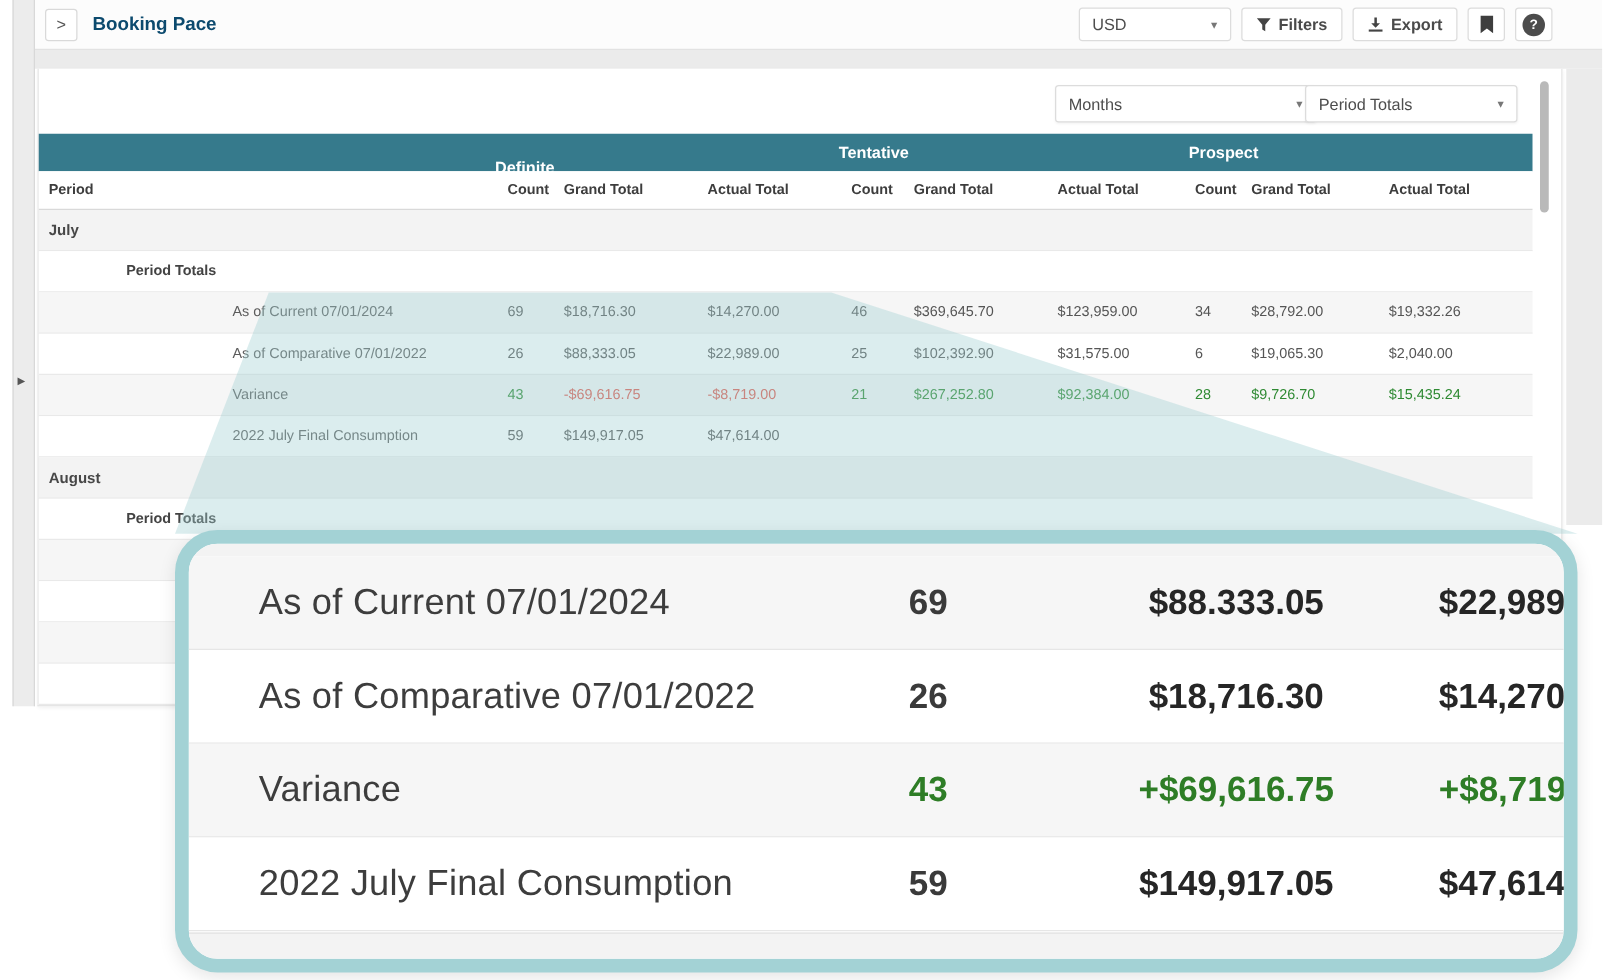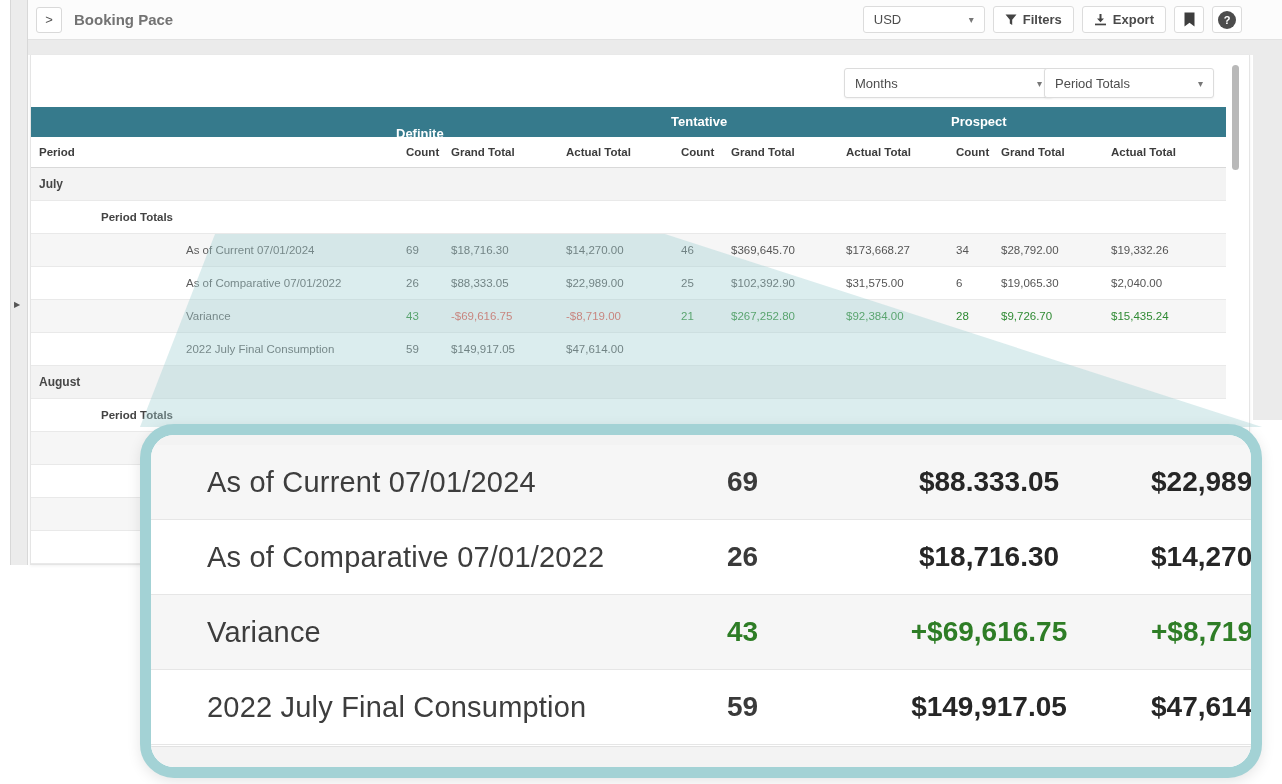--- a/index.html
+++ b/index.html
@@ -9,21 +9,21 @@
   
   #left-rail{position:absolute;left:10px;top:0;width:18px;height:565px;background:#ececec;
     border-left:1px solid #d8d8d8;border-right:1px solid #d8d8d8;cursor:pointer;}
   #left-rail .arrow{position:absolute;left:3px;top:300px;font-size:8px;color:#555;}
 
   
   #topbar{position:absolute;left:28px;top:0;width:1254px;height:40px;background:#fcfcfc;
     border-bottom:1px solid #e2e2e2;display:flex;align-items:center;}
   #expand-btn{margin-left:8px;width:26px;height:26px;background:#fff;border:1px solid #d9d9d9;
     border-radius:3px;color:#555;font-size:13px;line-height:1;cursor:pointer;display:flex;align-items:center;justify-content:center;}
-  #title{margin-left:12px;font-size:15px;font-weight:700;color:#737373;}
+  #title{margin-left:12px;font-size:15px;font-weight:700;color:#0c4a6e;}
   #topbar-right{margin-left:auto;display:flex;align-items:center;gap:8px;padding-right:40px;}
   .select{background:#fff;border:1px solid #dcdcdc;border-radius:3px;height:27px;display:flex;
     align-items:center;padding:0 10px;font-size:13px;color:#4d4d4d;cursor:pointer;}
   .select .caret{margin-left:auto;color:#777;font-size:10px;padding-left:10px;}
   #currency-select{width:122px;}
   .tb-btn{background:#fff;border:1px solid #dcdcdc;border-radius:3px;height:27px;display:flex;
     align-items:center;gap:6px;padding:0 11px;font-size:13px;font-weight:700;color:#4a4a4a;cursor:pointer;}
   .icon-btn{width:30px;justify-content:center;padding:0;}
   .help-circle{width:18px;height:18px;border-radius:50%;background:#4c4c4c;color:#fff;
     font-size:11px;font-weight:700;display:flex;align-items:center;justify-content:center;}
@@ -164,21 +164,21 @@
         <div class="trow grid subtotal white">
           <span class="c label">Period Totals</span>
         </div>
         <div class="trow grid data gray">
           <span class="c label">As of Current 07/01/2024</span>
           <span class="c">69</span>
           <span class="c">$18,716.30</span>
           <span class="c">$14,270.00</span>
           <span class="c">46</span>
           <span class="c">$369,645.70</span>
-          <span class="c">$173,668.27</span>
+          <span class="c">$123,959.00</span>
           <span class="c">34</span>
           <span class="c">$28,792.00</span>
           <span class="c">$19,332.26</span>
         </div>
         <div class="trow grid data white">
           <span class="c label">As of Comparative 07/01/2022</span>
           <span class="c">26</span>
           <span class="c">$88,333.05</span>
           <span class="c">$22,989.00</span>
           <span class="c">25</span>

